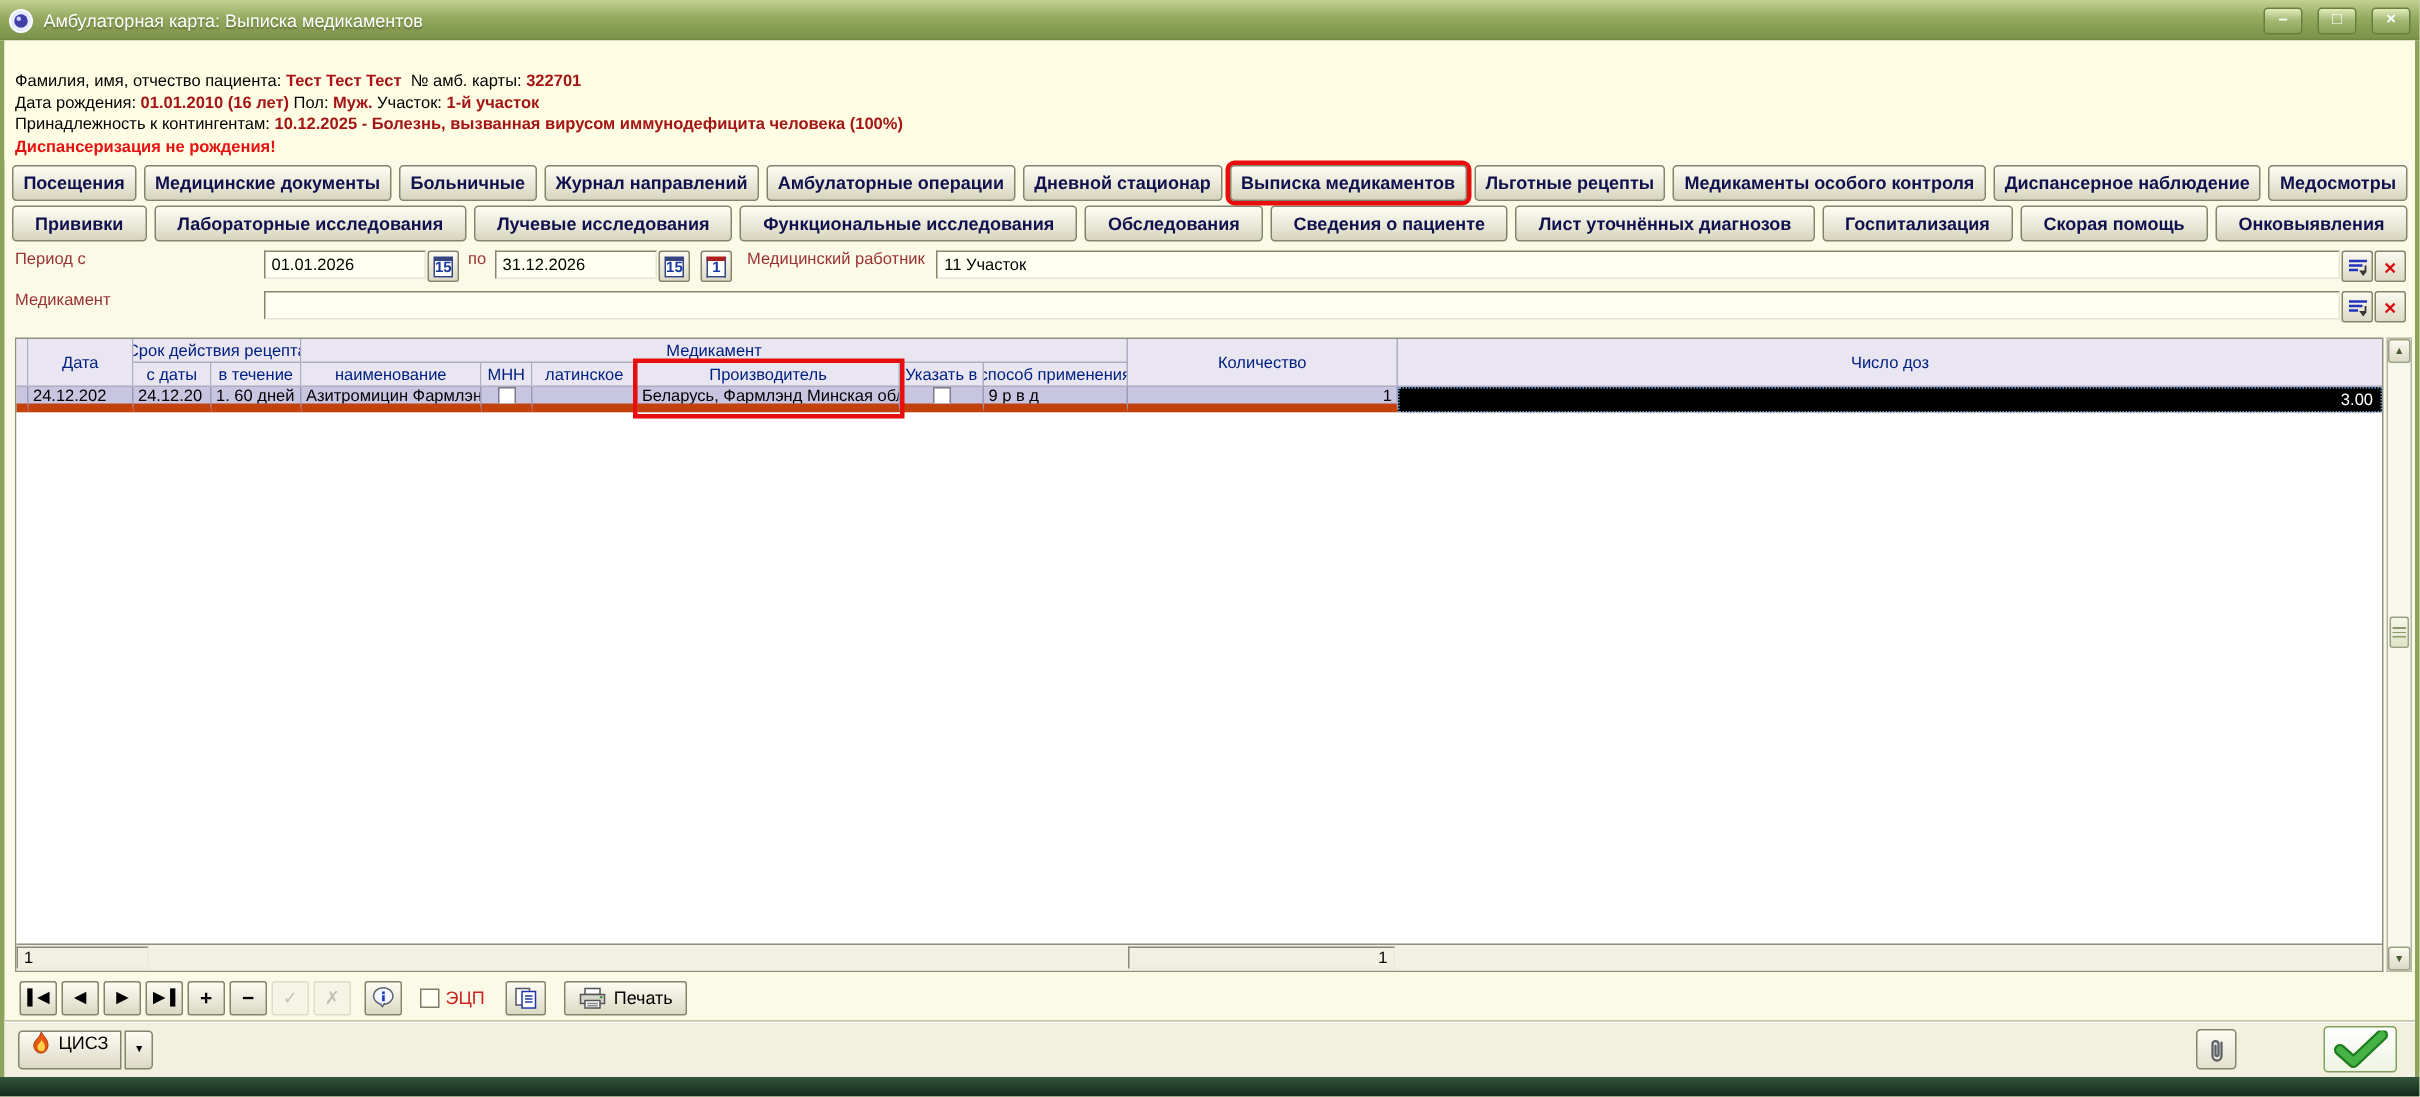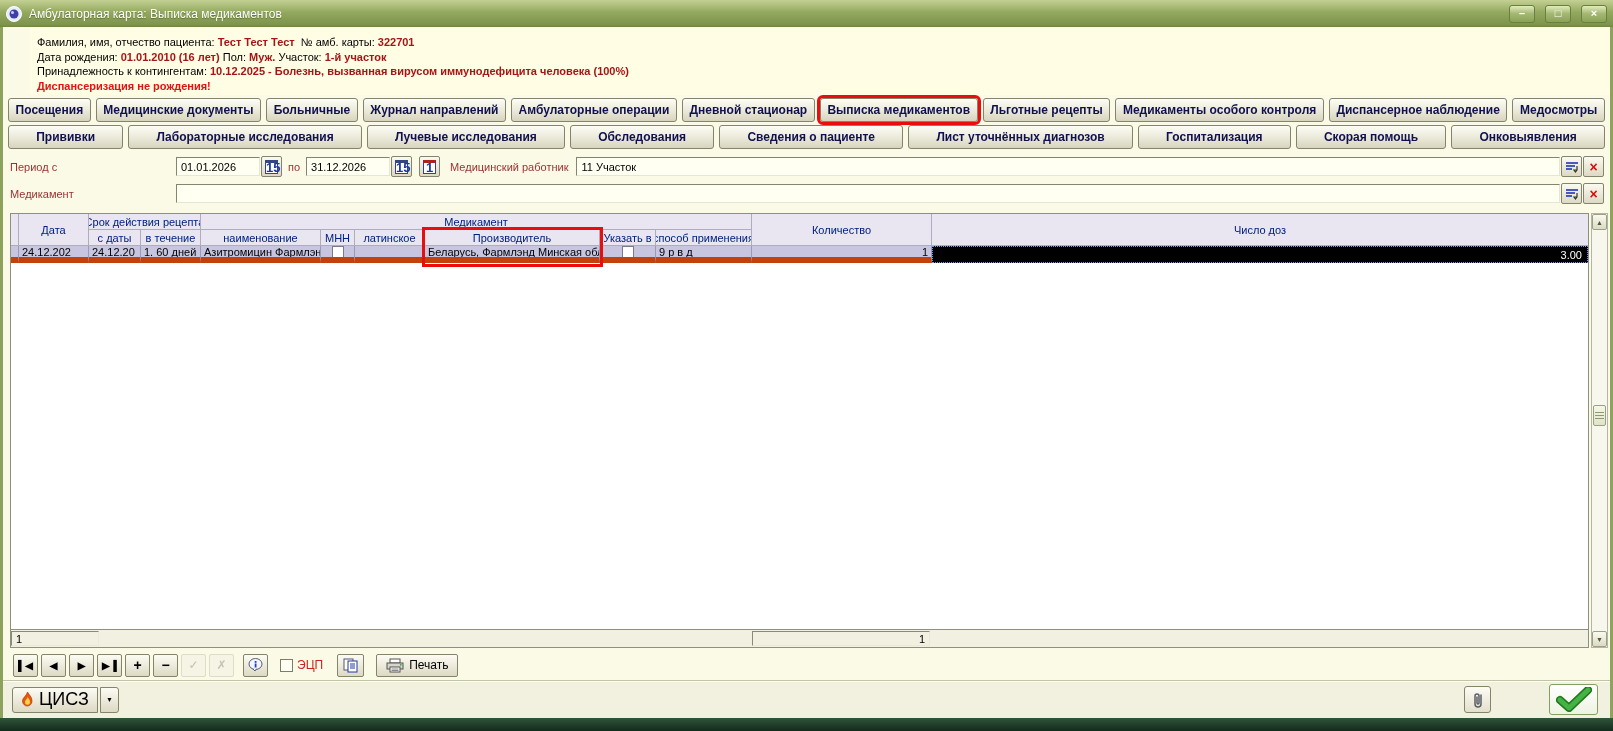--- a/index.html
+++ b/index.html
@@ -17,50 +17,50 @@
   .app-icon { width:16px; height:16px; flex:0 0 auto; }
   .title-text { flex:1; color:#ffffff; font-size:12px; text-shadow:0 1px 1px rgba(40,60,10,.45); white-space:nowrap; overflow:hidden; }
   .winbtn {
     width:26px; height:18px; margin-left:3px; border:1px solid #67803c; border-radius:3px;
     background:linear-gradient(#e2ecbc,#a4b873 48%,#8ba156);
     color:#fff; font-size:11px; font-weight:bold; line-height:15px; text-align:center; padding:0;
   }
   
   .client { height:691px; display:flex; flex-direction:column; background:#fbfae6; border-left:3px solid #8da25c; border-right:3px solid #8da25c; }
   
-  .patient { background:#fffde4; padding:8px 6px 2px 7px; line-height:14.5px; color:#000;margin-left:27px; }
+  .patient { background:#fffde4; padding:20px 6px 2px 7px; line-height:14.5px; color:#000; }
   .patient .val { color:#a51515; font-weight:bold; }
   .patient .alert { color:#e81111; font-weight:bold; }
   
   .tabs { display:flex; gap:5px; margin:3px 5px 0 5px; }
   .tab {
     flex:1 1 auto; height:24px; padding:0 6px; white-space:nowrap;
     border:1px solid #84846a; border-radius:3px;
     background:linear-gradient(#fdfdf6,#eae8d8 55%,#d7d4be);
     font-family:"Liberation Sans",sans-serif; font-size:12px; font-weight:bold; color:#10104e;
   }
   .tab.annotated { outline:3px solid #e90d0d; outline-offset:0px; position:relative; z-index:4; }
   
   .filters { margin:6px 6px 2px 7px; }
-  .frow { display:flex; align-items:center; height:23px; margin-bottom:4px; }
+  .frow { display:flex; align-items:flex-start; height:23px; margin-bottom:4px; }
   .flabel { color:#993333; white-space:nowrap; }
   .flabel.w { width:166px; flex:0 0 auto; }
   .finput {
     height:19px; border:1px solid; border-color:#85856d #e6e6d6 #e6e6d6 #85856d;
     background:#fffff2; color:#000; font-family:"Liberation Sans",sans-serif; font-size:11px; padding:0 4px;
   }
-  .date { width:84px; flex:0 0 auto; }
+  .date { width:108px; flex:0 0 auto; }
   .flex1 { flex:1 1 auto; }
   .sbtn {
     width:21px; height:21px; margin-left:1px; padding:0; flex:0 0 auto;
     border:1px solid #84846a; border-radius:2px;
     background:linear-gradient(#fbfaf1,#dcd9c4);
     display:flex; align-items:center; justify-content:center;
   }
-  .cal-ic { display:inline-block; width:13px; height:14px; background:#fff; border:1px solid #35457f; border-top:3px solid #35457f; color:#1a3aa0; font-size:13px; font-weight:bold; line-height:10px; text-align:center; }
+  .cal-ic { display:inline-block; width:13px; height:14px; background:#fff; border:1px solid #35457f; border-top:3px solid #35457f; color:#1a3aa0; font-size:10px; font-weight:bold; line-height:10px; text-align:center; }
   .cal-ic.month { border-top-color:#b02020; }
   .redx { color:#d80f0f; font-size:14px; font-weight:bold; line-height:1; }
   .polabel { margin:0 6px; }
   .wlabel { margin:0 8px 0 10px; }
   
   .grid-area { flex:1; display:flex; margin:2px 2px 2px 7px; min-height:0; }
   .grid-wrap { flex:1; position:relative; display:flex; flex-direction:column; border:1px solid #8f8f80; background:#fff; min-width:0; }
   .ghead, .grow { display:grid; grid-template-columns:8px 70px 52px 60px 120px 34px 70px 175px 56px 96px 180px 1fr; }
   .ghead { grid-auto-rows:16px; }
   .hcell {
@@ -105,21 +105,21 @@
   .nbtn.plusminus { font-size:14px; }
   .nbtn.disabled { border-color:#dddcc9; background:#f5f4e5; color:#c3c2b2; font-weight:normal; font-size:12px; }
   .nbtn.info { margin-left:6px; }
   .ecp { display:flex; align-items:center; gap:4px; margin-left:9px; }
   .ecp-label { color:#cc2222; font-size:12px; }
   .cbx { width:13px; height:13px; background:#fffff4; border:1px solid #7d7d68; display:inline-block; }
   .copy-btn { width:27px; height:23px; margin-left:11px; padding:0; border:1px solid #84846a; border-radius:2px; background:linear-gradient(#fdfcf4,#dcd9c3); display:flex; align-items:center; justify-content:center; }
   .print-btn { height:23px; margin-left:9px; padding:0 9px; border:1px solid #84846a; border-radius:2px; background:linear-gradient(#fdfcf4,#dcd9c3); display:flex; align-items:center; gap:5px; font-size:12px; color:#000; }
   
   .bottom-bar { height:38px; flex:0 0 auto; border-top:1px solid #c2c2a8; box-shadow:inset 0 1px 0 #ffffff; background:#f2f1df; display:flex; align-items:center; padding:0 9px; }
-  .cisz-btn { height:26px; padding:0 8px; border:1px solid #84846a; border-radius:3px 0 0 3px; background:linear-gradient(#fdfcf4,#dcd9c3); display:flex; align-items:center; gap:5px; font-size:18px; color:#000; }
+  .cisz-btn { height:26px; padding:0 8px; border:1px solid #84846a; border-radius:3px 0 0 3px; background:linear-gradient(#fdfcf4,#dcd9c3); display:flex; align-items:flex-start; gap:5px; font-size:12px; color:#000; }
   .cisz-dd { width:19px; height:26px; margin-left:2px; padding:0; border:1px solid #84846a; border-radius:0 3px 3px 0; background:linear-gradient(#fdfcf4,#dcd9c3); font-size:7px; color:#000; display:flex; align-items:center; justify-content:center; }
   .clip-btn { width:27px; height:27px; margin-left:auto; margin-right:58px; padding:0; border:1px solid #84846a; border-radius:3px; background:linear-gradient(#fdfcf4,#e3e0cc); display:flex; align-items:center; justify-content:center; }
   .ok-btn { width:49px; height:31px; margin-right:3px; padding:0; border:1px solid #84a060; border-radius:3px; background:linear-gradient(#ffffff,#eef3e2); display:flex; align-items:center; justify-content:center; }
   .bottom-strip { height:13px; background:linear-gradient(#31553a,#122a1c); }
 </style>
 </head>
 <body>
 
 <div>
 
@@ -170,20 +170,21 @@
       <button class="tab">Льготные рецепты</button>
       <button class="tab">Медикаменты особого контроля</button>
       <button class="tab">Диспансерное наблюдение</button>
       <button class="tab">Медосмотры</button>
     </div>
 
     <div class="tabs">
       <button class="tab">Прививки</button>
       <button class="tab">Лабораторные исследования</button>
       <button class="tab">Лучевые исследования</button>
+      <button class="tab">Функциональные исследования</button>
       <button class="tab">Обследования</button>
       <button class="tab">Сведения о пациенте</button>
       <button class="tab">Лист уточнённых диагнозов</button>
       <button class="tab">Госпитализация</button>
       <button class="tab">Скорая помощь</button>
       <button class="tab">Онковыявления</button>
     </div>
 
     <div class="filters">
       <div class="frow">

